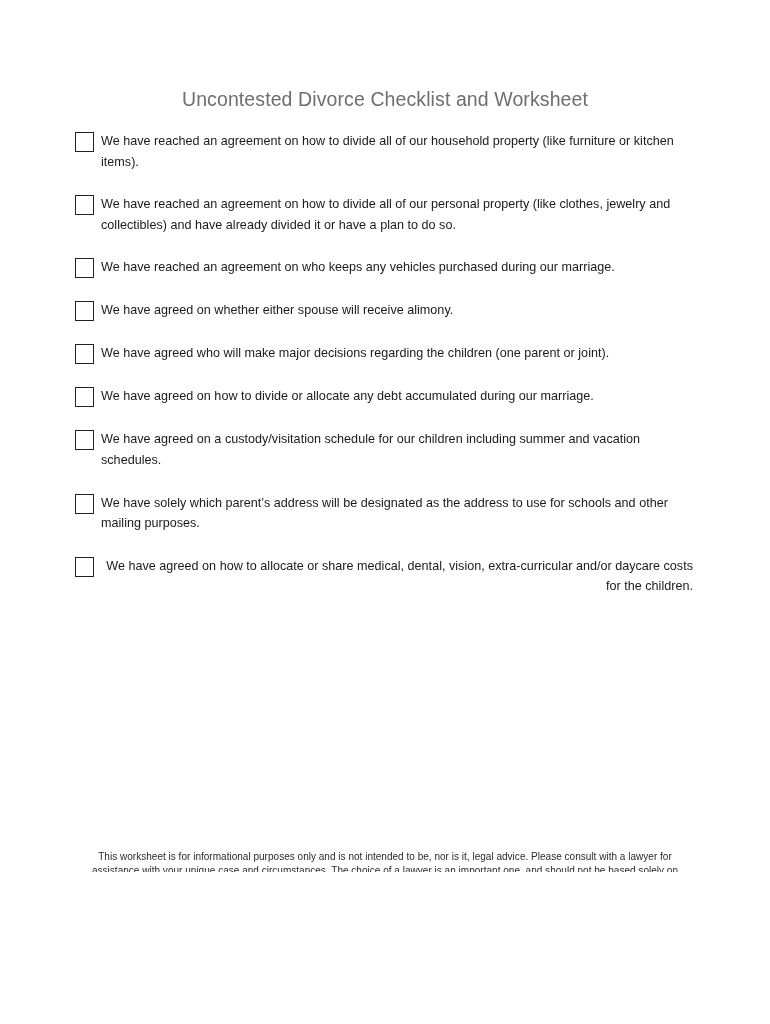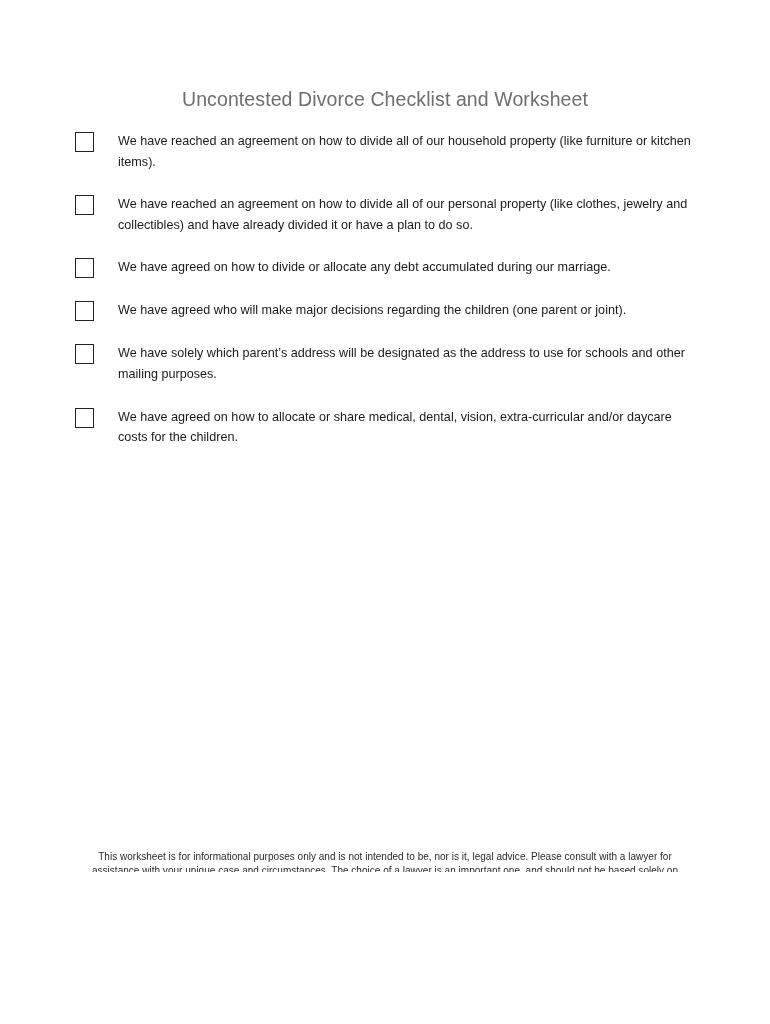--- a/index.html
+++ b/index.html
@@ -44,24 +44,24 @@
     width: 618px;
     list-style: none;
     margin: 0;
     padding: 0;
   }
 
   .check-item {
     display: flex;
     align-items: flex-start;
     margin-bottom: 22px;
-    gap: 17px;
   }
   .check-item:last-child {
     margin-bottom: 3px;
+    text-align: right;
   }
 
   .checkbox {
     flex: 0 0 auto;
     width: 19px;
     height: 20px;
     border: 1.6px solid #222222;
     background: #ffffff;
     box-sizing: border-box;
     margin-top: 1px;
@@ -114,25 +114,37 @@
       <li class="check-item">
         <span class="checkbox"></span>
         <span class="check-label">We have reached an agreement on how to divide all of our household property (like furniture or kitchen items).</span>
       </li>
       <li class="check-item">
         <span class="checkbox"></span>
         <span class="check-label">We have reached an agreement on how to divide all of our personal property (like clothes, jewelry and collectibles) and have already divided it or have a plan to do so.</span>
       </li>
       <li class="check-item">
         <span class="checkbox"></span>
+        <span class="check-label">We have reached an agreement on who keeps any vehicles purchased during our marriage.</span>
+      </li>
+      <li class="check-item">
+        <span class="checkbox"></span>
+        <span class="check-label">We have agreed on whether either spouse will receive alimony.</span>
+      </li>
+      <li class="check-item">
+        <span class="checkbox"></span>
+        <span class="check-label">We have agreed who will make major decisions regarding the children (one parent or joint).</span>
+      </li>
+      <li class="check-item">
+        <span class="checkbox"></span>
         <span class="check-label">We have agreed on how to divide or allocate any debt accumulated during our marriage.</span>
       </li>
       <li class="check-item">
         <span class="checkbox"></span>
-        <span class="check-label">We have agreed who will make major decisions regarding the children (one parent or joint).</span>
+        <span class="check-label">We have agreed on a custody/visitation schedule for our children including summer and vacation schedules.</span>
       </li>
       <li class="check-item">
         <span class="checkbox"></span>
         <span class="check-label">We have solely which parent’s address will be designated as the address to use for schools and other mailing purposes.</span>
       </li>
       <li class="check-item">
         <span class="checkbox"></span>
         <span class="check-label">We have agreed on how to allocate or share medical, dental, vision, extra-curricular and/or daycare costs for the children.</span>
       </li>
     </ul>

